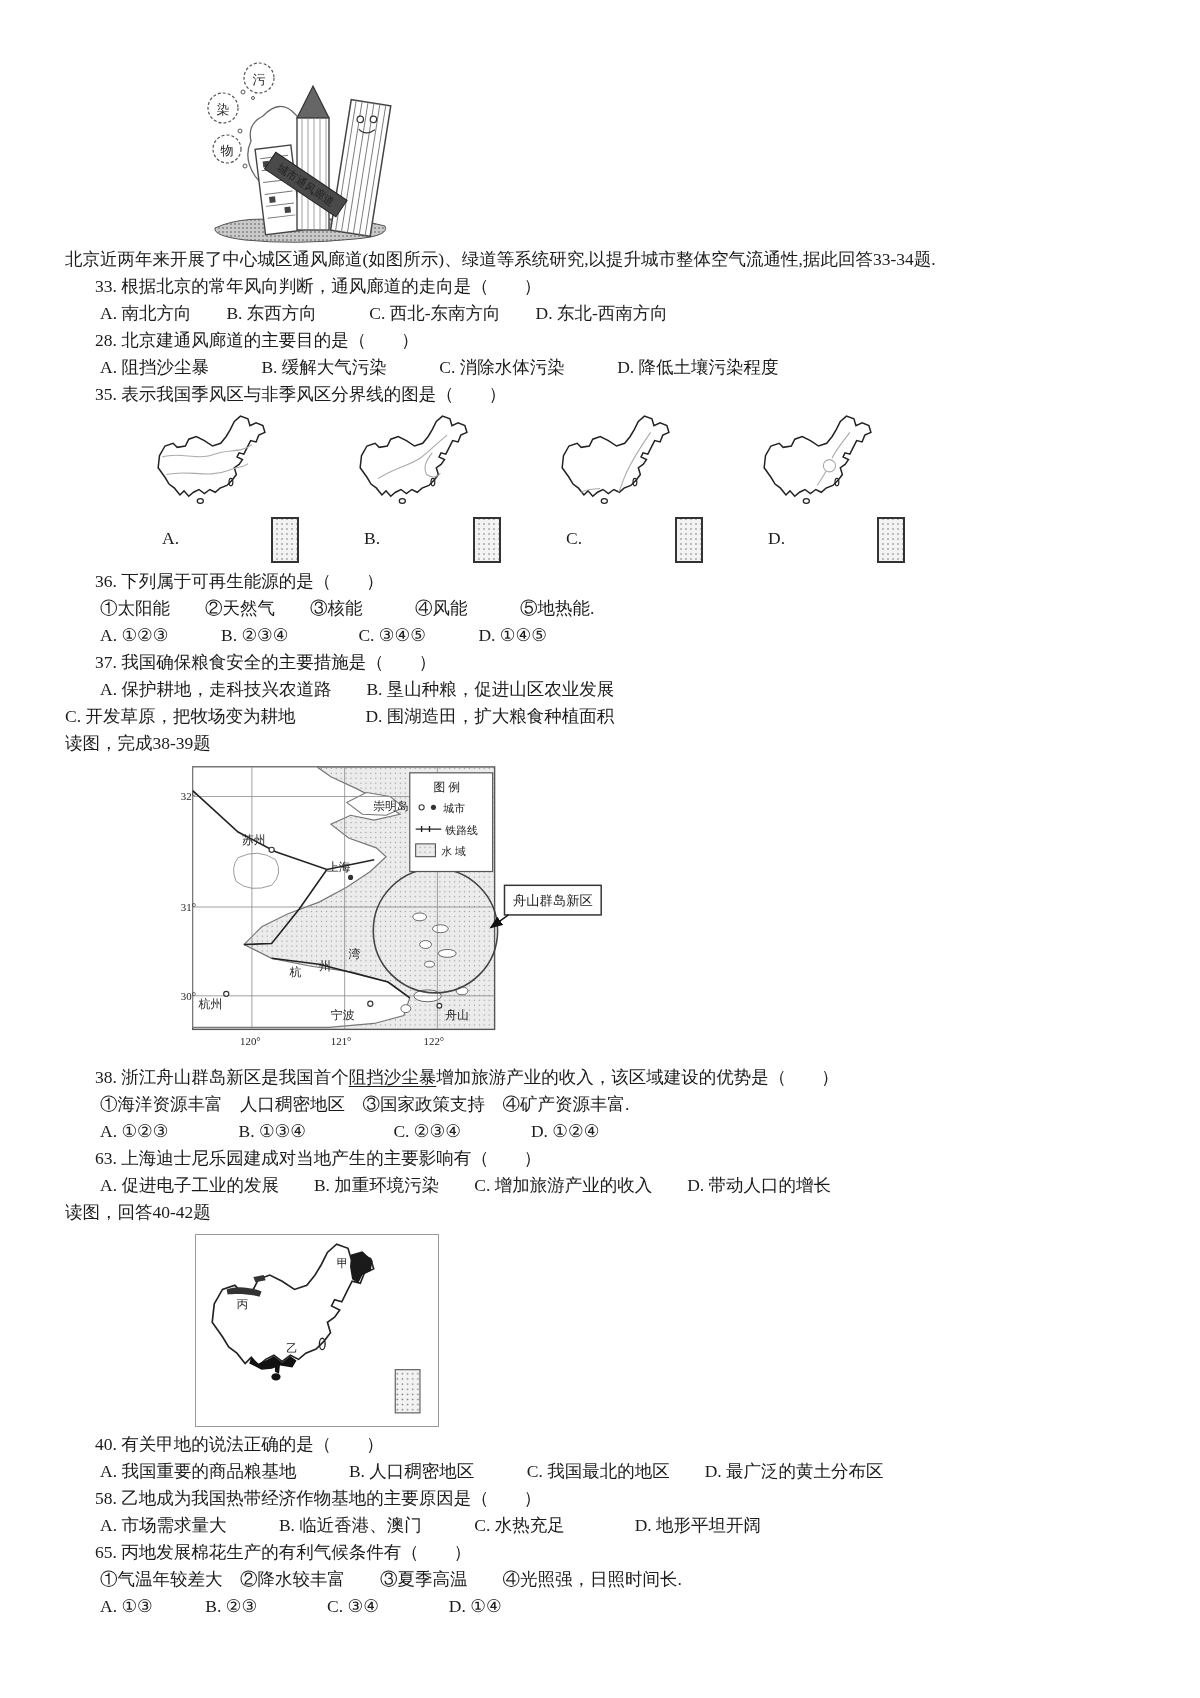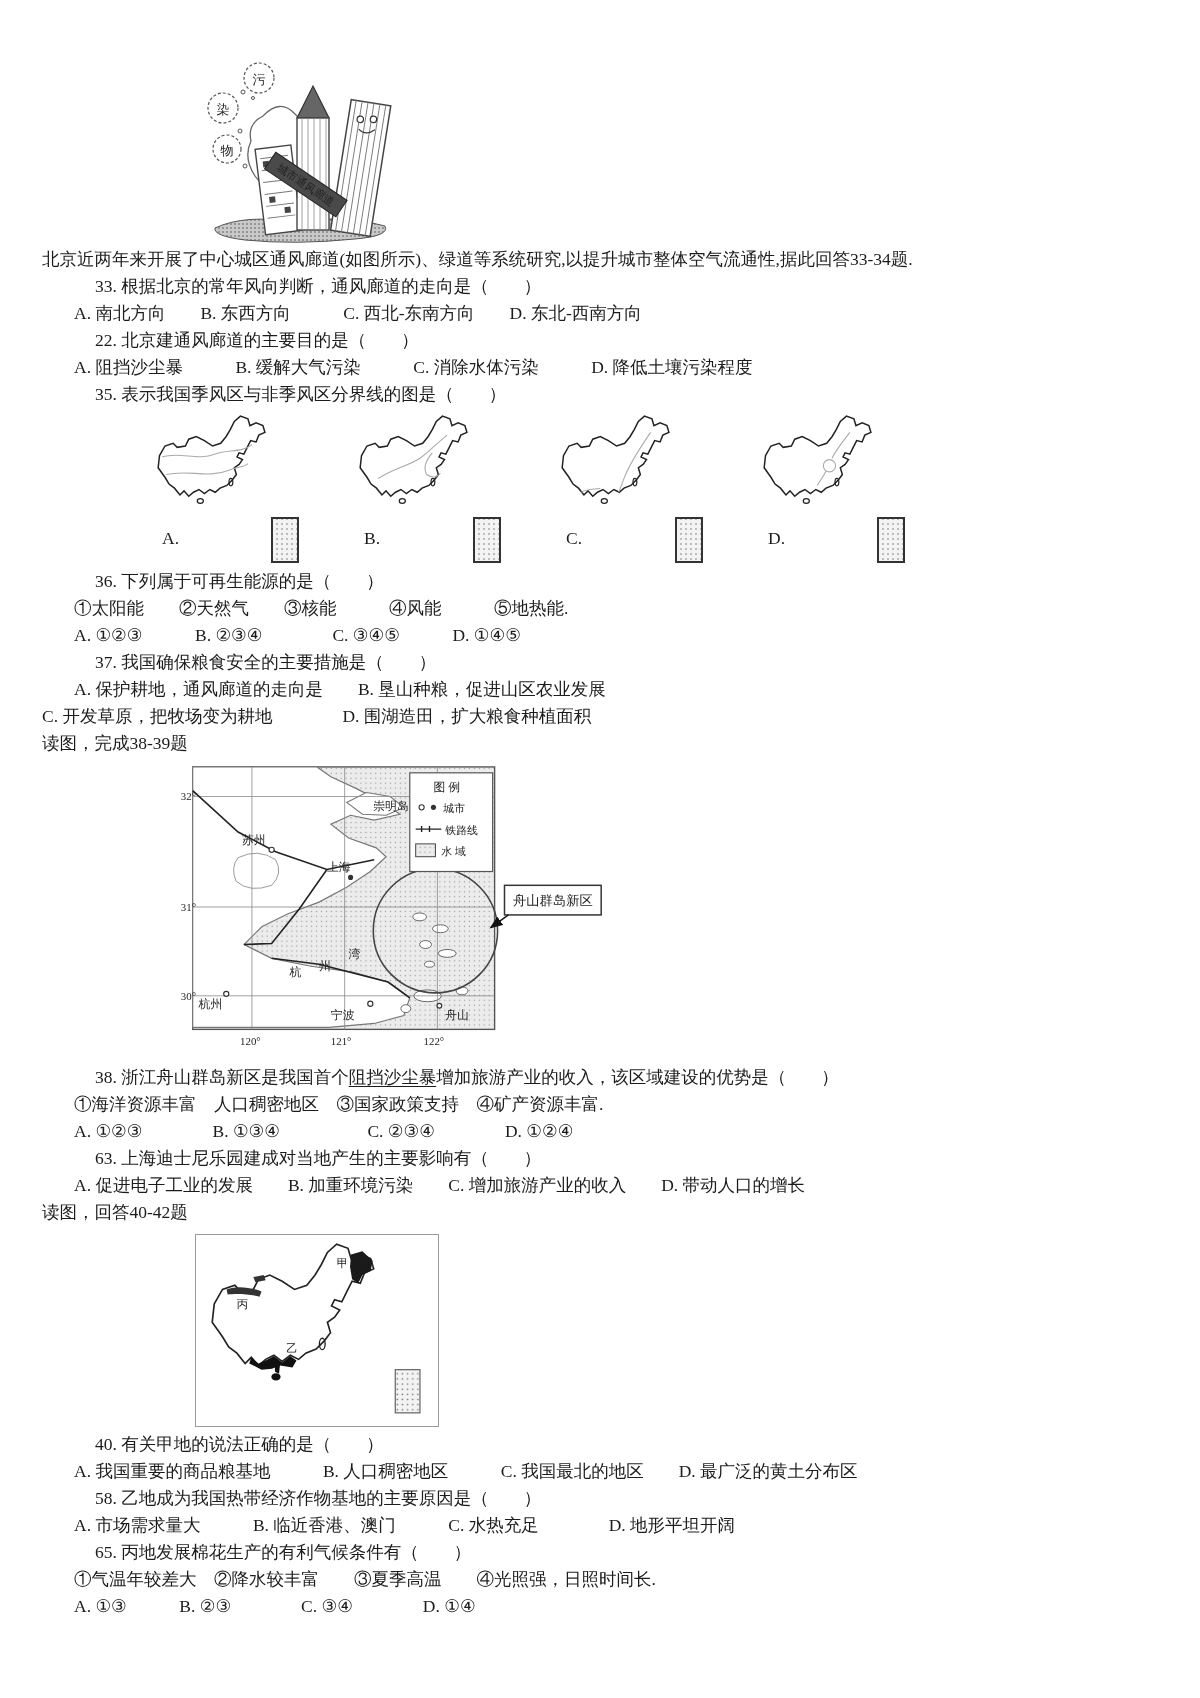--- a/index.html
+++ b/index.html
@@ -1,23 +1,23 @@
 <!DOCTYPE html>
 <html><head>
 <meta charset="utf-8">
 <style>
   html,body{margin:0;padding:0;}
   body{
     width:1200px;height:1698px;background:#ffffff;color:#1c1c1c;
     font-family:"Liberation Serif","DejaVu Serif",serif;
     font-size:17.5px;position:relative;overflow:hidden;
   }
-  .ln{line-height:27px;margin-left:42px;white-space:pre-wrap;}
+  .ln{line-height:27px;margin-left:65px;white-space:pre-wrap;}
   .ind1{margin-left:95px;font-family:Liberation Serif, serif;}
-  .ind2{margin-left:74px;}
+  .ind2{margin-left:100px;}
   .ind3{}
   .u{text-decoration:underline;text-underline-offset:3px;}
   .fig-cartoon{margin:46px 0 0 185px;width:225px;height:200px;}
   .maps-row{display:flex;margin:4px 0 2px 150px;}
   .map-unit{position:relative;width:202px;height:154px;}
   .map-label{position:absolute;left:12px;top:116px;font-size:17.5px;}
   .fig-map1{margin:4px 0 2px 178px;}
   .fig-map2{margin:8px 0 4px 195px;width:238px;border:1px solid #9a9a9a;padding:3px 2px;}
   svg text{font-family:"Liberation Serif","DejaVu Serif",serif;fill:#222;}
 </style>
@@ -96,21 +96,21 @@
         <circle cx="55" cy="85" r="2" stroke-width="1"></circle>
     <circle cx="60" cy="120" r="2" stroke-width="1"></circle>
         <circle cx="68" cy="52" r="1.5" stroke-width="1"></circle>
   </g>
 </svg>
 </div>
 
 <div class="ln">北京近两年来开展了中心城区通风廊道(如图所示)、绿道等系统研究,以提升城市整体空气流通性,据此回答33-34题.</div>
 <div class="ln ind1">33. 根据北京的常年风向判断，通风廊道的走向是（　　）</div>
 <div class="ln ind2">A. 南北方向　　B. 东西方向　　　C. 西北-东南方向　　D. 东北-西南方向</div>
-<div class="ln ind1">22. 北京建通风廊道的主要目的是（　　）</div>
+<div class="ln ind1">28. 北京建通风廊道的主要目的是（　　）</div>
 <div class="ln ind2">A. 阻挡沙尘暴　　　B. 缓解大气污染　　　C. 消除水体污染　　　D. 降低土壤污染程度</div>
 <div class="ln ind1">35. 表示我国季风区与非季风区分界线的图是（　　）</div>
 
 <div class="maps-row">
 
   <div class="map-unit">
     <svg width="196" height="154" viewBox="0 0 196 154">
       <g transform="scale(0.68)">
         <path d="M14 64 L22 50 34 46 40 52 52 50 57 40 68 36 80 42 92 50 104 46 112 36 118 26 124 14 133 6 144 10 147 20 156 16 166 20 169 30 160 34 156 44 148 42 143 52 138 62 131 60 128 66 136 70 131 77 124 82 127 92 121 100 113 108 103 112 96 118 88 114 80 120 72 114 64 118 57 124 50 116 44 122 36 112 28 106 22 96 12 82 Z" fill="#fff" stroke="#222" stroke-width="2.2"></path>
         <ellipse cx="74" cy="131" rx="4.5" ry="3.5" fill="none" stroke="#222" stroke-width="1.8"></ellipse>
@@ -164,21 +164,21 @@
       <rect x="122" y="106" width="26" height="44" fill="url(#dots)" stroke="#333" stroke-width="2"></rect>
     </svg>
     <span class="map-label">D.</span>
   </div>
 </div>
 
 <div class="ln ind1">36. 下列属于可再生能源的是（　　）</div>
 <div class="ln ind2">①太阳能　　②天然气　　③核能　　　④风能　　　⑤地热能.</div>
 <div class="ln ind2">A. ①②③　　　B. ②③④　　　　C. ③④⑤　　　D. ①④⑤</div>
 <div class="ln ind1">37. 我国确保粮食安全的主要措施是（　　）</div>
-<div class="ln ind2">A. 保护耕地，通风廊道的走向是　　B. 垦山种粮，促进山区农业发展</div>
+<div class="ln ind2">A. 保护耕地，走科技兴农道路　　B. 垦山种粮，促进山区农业发展</div>
 <div class="ln ind3">C. 开发草原，把牧场变为耕地　　　　D. 围湖造田，扩大粮食种植面积</div>
 <div class="ln">读图，完成38-39题</div>
 
 <div class="fig-map1">
 <svg width="430" height="296" viewBox="0 0 430 300">
 
   <rect x="12" y="6" width="306" height="266" fill="url(#water)" stroke="#555" stroke-width="1.4"></rect>
 
   <path d="M12 6 L138 6 L152 16 L178 28 L205 42 L222 54 L196 60 L172 55 L152 64 L170 78 L198 88 L208 97 L192 112 L168 128 L140 143 L108 155 L82 168 L64 186 L92 200 L132 208 L174 214 L210 224 L232 240 L226 258 L196 266 L150 270 L12 270 Z" fill="#fff" stroke="#777" stroke-width="1.2"></path>
 

